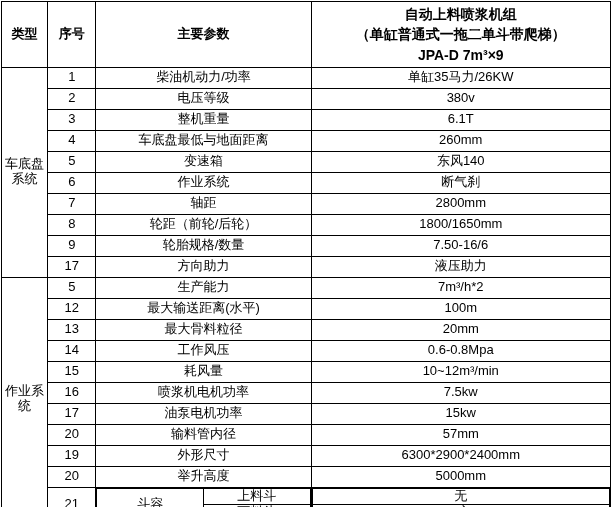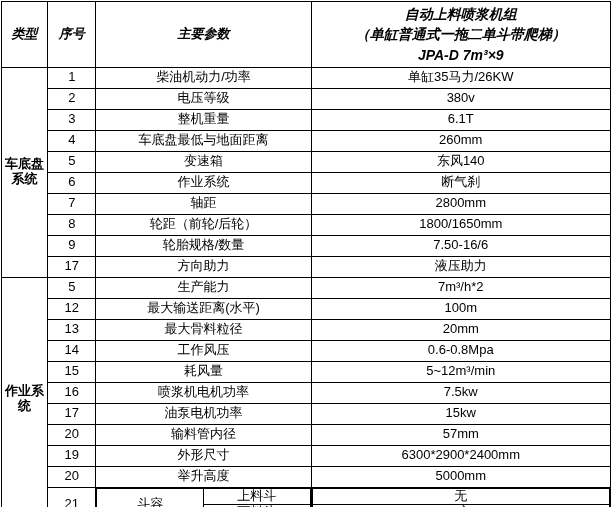--- a/index.html
+++ b/index.html
@@ -26,33 +26,32 @@
     line-height:1.15;
   }
   .col-cat{width:46px;}
   .col-no{width:48px;}
   .col-param{width:214px;}
   .col-val{width:298px;}
 
   .head td{
     font-weight:bold;
     font-size:15px;
-    font-style:italic;
   }
   .head .title{
     font-size:14px;
     font-weight:bold;
     line-height:1.45;
     padding:2px 2px;
   }
   .head .title div{white-space:nowrap;}
   .cat-cell{
     font-size:13px;
     line-height:1.25;
-    font-weight:bold;
+    font-weight:normal;
   }
   .sub-param{
     padding:0;
   }
   .sub-table{
     border-collapse:collapse;
     width:100%;
     height:100%;
   }
   .sub-table td{
@@ -163,21 +162,21 @@
       <td>20mm</td>
     </tr>
     <tr class="rowh">
       <td>14</td>
       <td>工作风压</td>
       <td>0.6-0.8Mpa</td>
     </tr>
     <tr class="rowh">
       <td>15</td>
       <td>耗风量</td>
-      <td>5~12m³/min</td>
+      <td>10~12m³/min</td>
     </tr>
     <tr class="rowh">
       <td>16</td>
       <td>喷浆机电机功率</td>
       <td>7.5kw</td>
     </tr>
     <tr class="rowh">
       <td>17</td>
       <td>油泵电机功率</td>
       <td>15kw</td>

